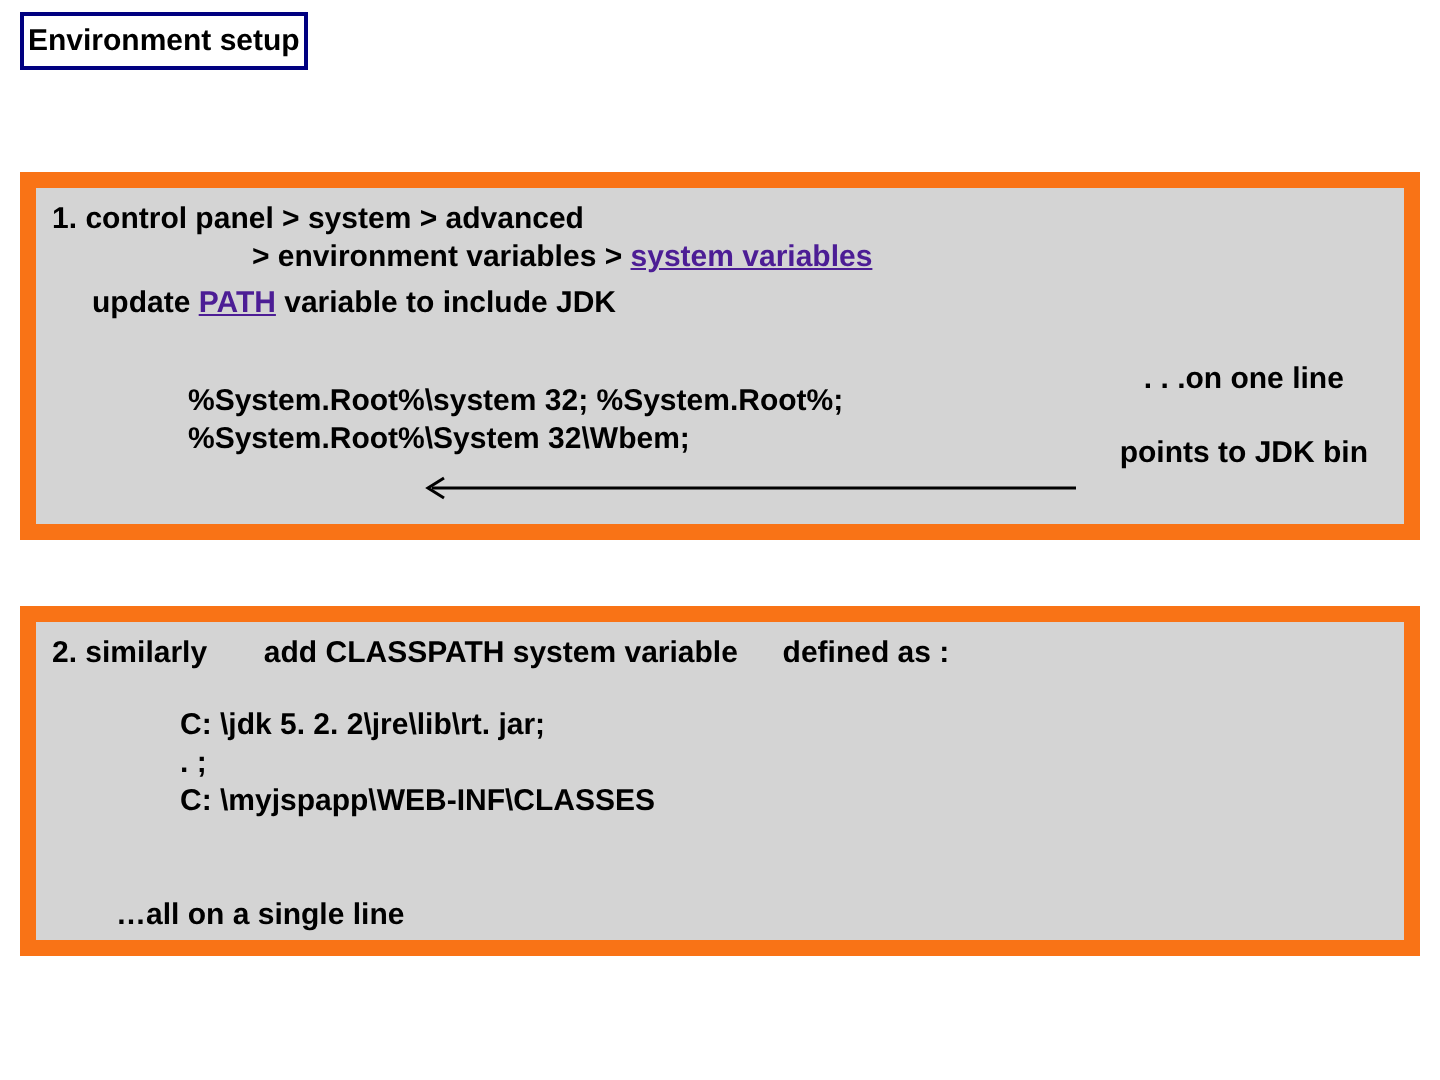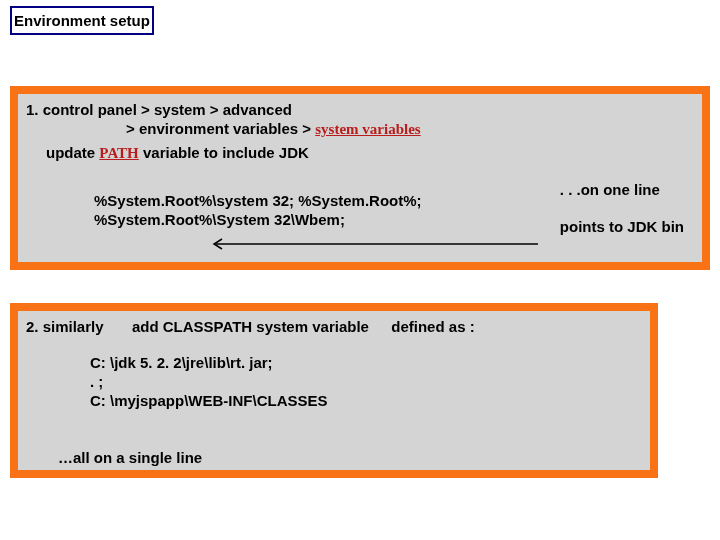--- a/index.html
+++ b/index.html
@@ -30,41 +30,41 @@
   #box1 {
     left: 10px;
     top: 86px;
     width: 700px;
     height: 184px;
     padding: 6px 8px;
   }
   #box2 {
     left: 10px;
     top: 303px;
-    width: 648px;
+    width: 700px;
     height: 175px;
     padding: 6px 8px;
   }
   .bold { font-weight: bold; }
-  .blue-u { color: #b91c1c; text-decoration: underline; font-weight: bold; font-family: Liberation Serif, serif; }
+  .blue-u { color: #4c1d95; text-decoration: underline; font-weight: bold; }
   .ln { line-height: 1.28; }
   .pathblock {
     position: absolute;
     left: 76px;
     top: 97px;
     font-weight: bold;
     line-height: 1.28;
   }
   .note1 {
     position: absolute;
     right: 18px;
     top: 86px;
     font-weight: bold;
     line-height: 1.28;
-    text-align: left;
+    text-align: center;
   }
   .arrow {
     position: absolute;
     left: 190px;
     top: 143px;
     width: 190px;
     height: 14px;
   }
   .arrow svg { display:block; }
   .indent1 { padding-left: 100px; }

